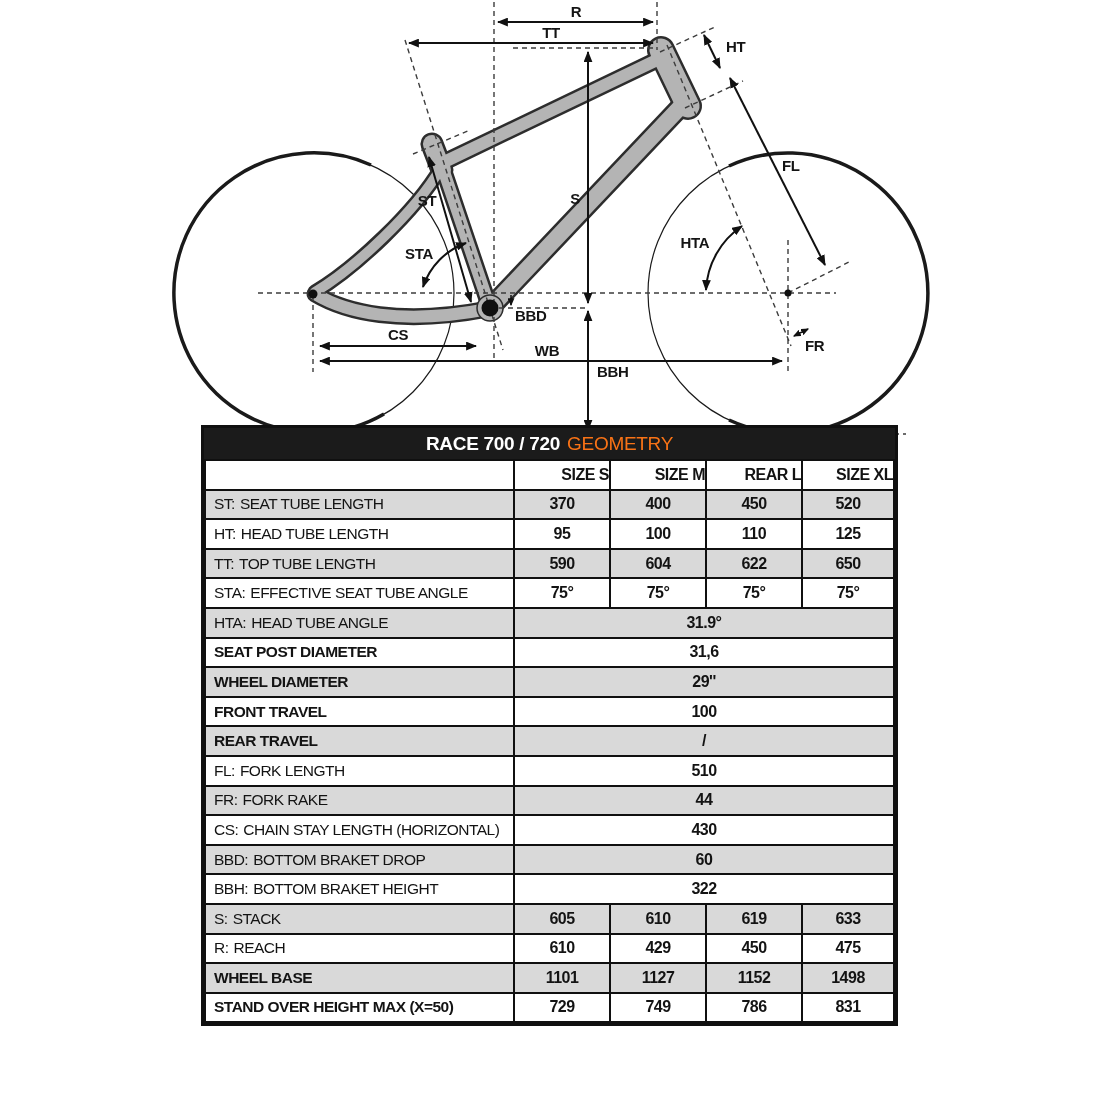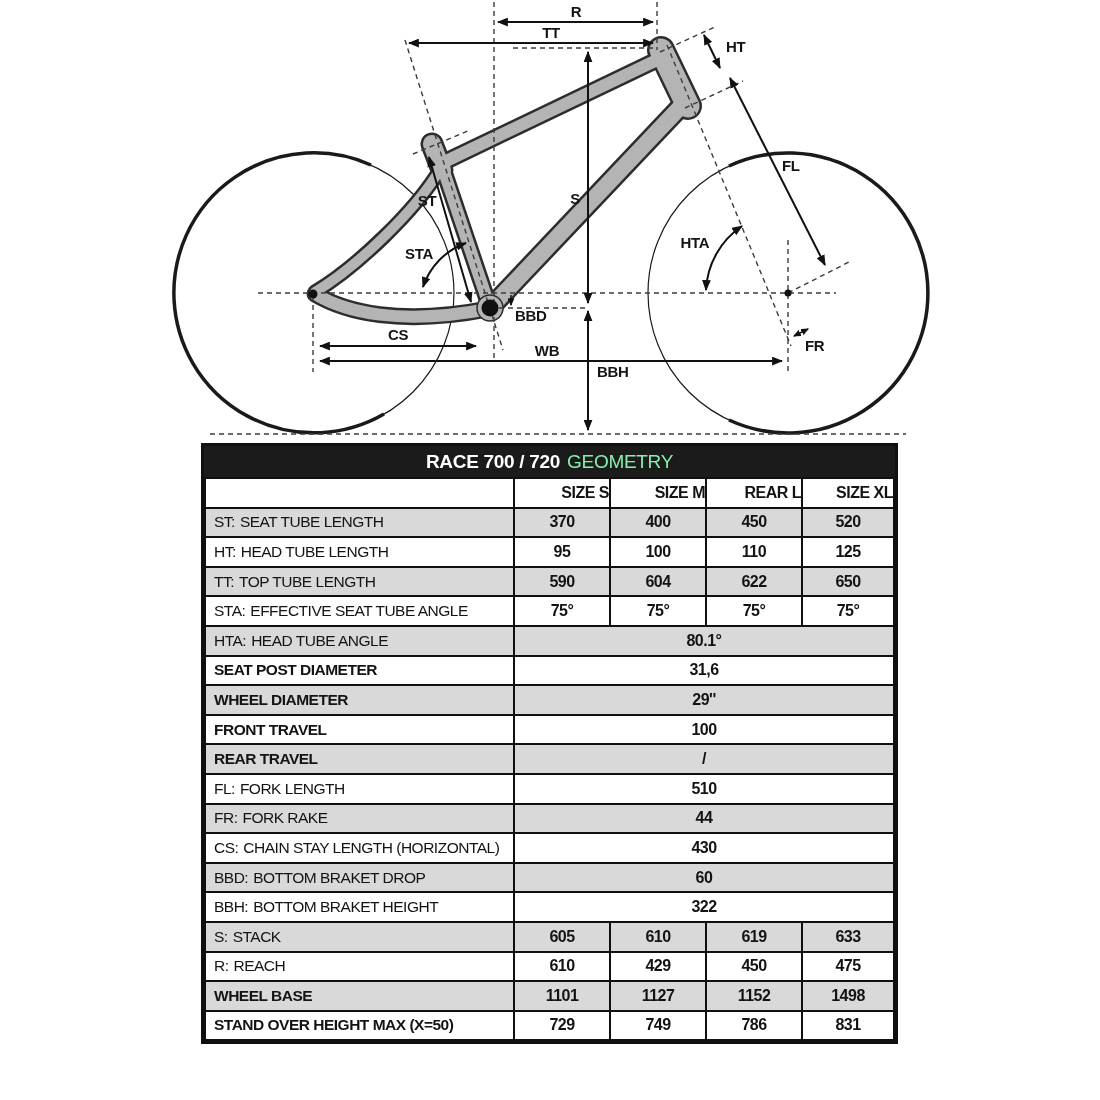--- a/index.html
+++ b/index.html
@@ -3,26 +3,26 @@
 <meta charset="utf-8">
 <style>
   html,body{margin:0;padding:0;background:#ffffff;}
   #page{position:relative;width:1100px;height:1100px;background:#fff;overflow:hidden;
         font-family:"Liberation Sans","DejaVu Sans",sans-serif;}
   
   #diagram{position:absolute;left:0;top:0;}
   .dlabel{font-family:"Liberation Sans","DejaVu Sans",sans-serif;font-weight:bold;
           font-size:15px;fill:#141414;letter-spacing:-0.3px;}
   
-  #tablewrap{position:absolute;left:201px;top:443px;width:697px;box-sizing:border-box;
+  #tablewrap{position:absolute;left:201px;top:425px;width:697px;box-sizing:border-box;
              border:3px solid #101010;background:#fff;}
   #titlebar{height:31px;background:#1b1b1b;color:#ffffff;display:flex;align-items:center;
             justify-content:center;font-size:19px;letter-spacing:-0.3px;}
   #titlebar .t1{font-weight:bold;margin-right:7px;}
-  #titlebar .t2{font-weight:400;color:#86efac;}
+  #titlebar .t2{font-weight:400;color:#f97316;}
   table{width:100%;border-collapse:collapse;table-layout:fixed;}
   td{border:2px solid #101010;height:27.6px;padding:0;font-size:16px;color:#131313;
      letter-spacing:-0.5px;overflow:hidden;white-space:nowrap;}
   td.lab{text-align:left;padding-left:8px;font-size:15.5px;}
   td.lab b{font-weight:normal;}
   td.lab b:not(:empty){margin-right:5px;}
   td.lab span{font-weight:400;}
   td.lab.allbold span{font-weight:bold;}
   td.val{text-align:center;font-weight:bold;}
   td.szh{text-align:right;font-weight:bold;background:#fff;}
@@ -174,21 +174,21 @@
         </tr>
         <tr class="w">
           <td class="lab"><b>STA:</b><span>EFFECTIVE SEAT TUBE ANGLE</span></td>
           <td class="val">75°</td>
           <td class="val">75°</td>
           <td class="val">75°</td>
           <td class="val">75°</td>
         </tr>
         <tr class="g">
           <td class="lab"><b>HTA:</b><span>HEAD TUBE ANGLE</span></td>
-          <td class="val" colspan="4">80.1°</td>
+          <td class="val" colspan="4">31.9°</td>
         </tr>
         <tr class="w">
           <td class="lab allbold"><b></b><span>SEAT POST DIAMETER</span></td>
           <td class="val" colspan="4">31,6</td>
         </tr>
         <tr class="g">
           <td class="lab allbold"><b></b><span>WHEEL DIAMETER</span></td>
           <td class="val" colspan="4">29''</td>
         </tr>
         <tr class="w">

